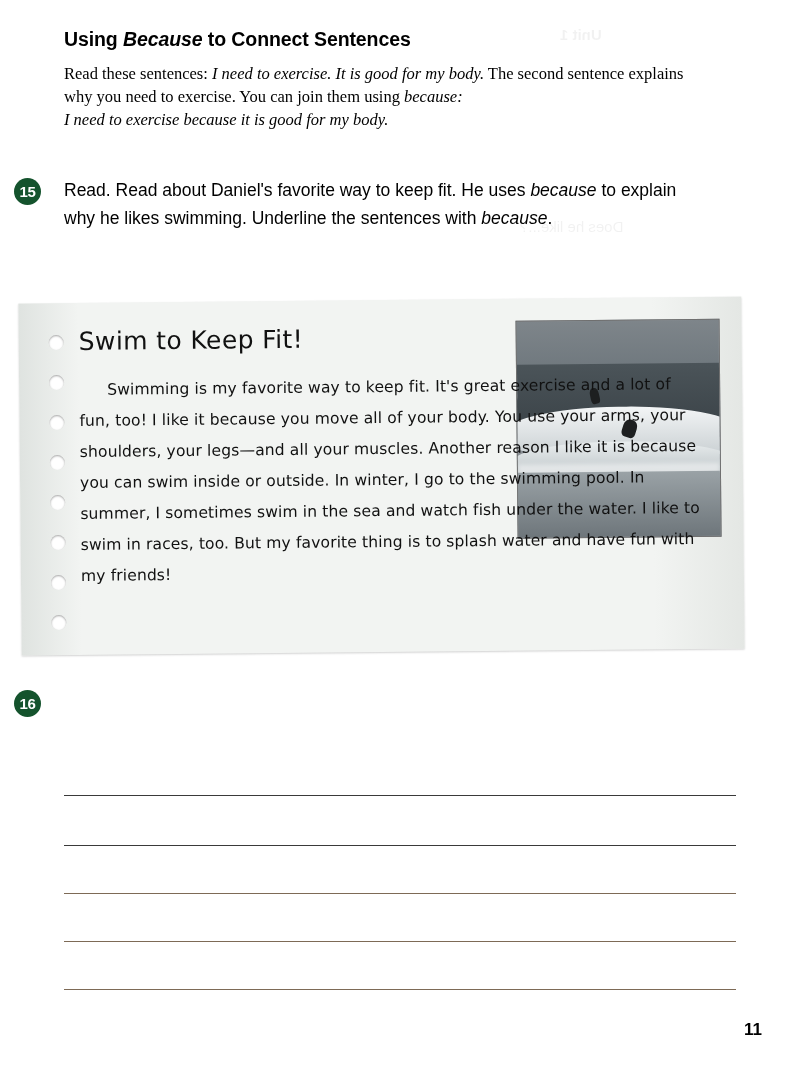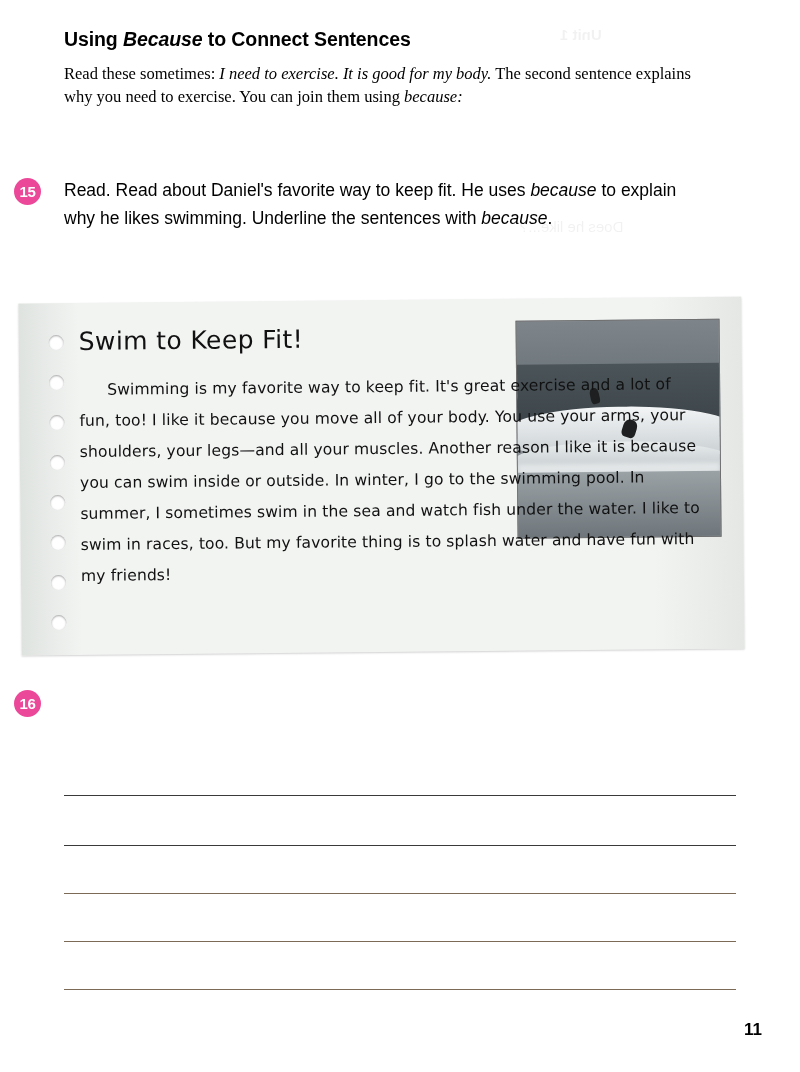--- a/index.html
+++ b/index.html
@@ -60,21 +60,21 @@
     line-height: 23px;
   }
   .intro i { font-style: italic; }
 
   
   .bullet {
     position: absolute;
     width: 27px;
     height: 27px;
     border-radius: 50%;
-    background: #ec4899;
+    background: #14532d;
     color: #fff;
     font-size: 15px;
     font-weight: bold;
     display: flex;
     align-items: center;
     justify-content: center;
     letter-spacing: -0.4px;
   }
   .task-text {
     position: absolute;
@@ -197,21 +197,22 @@
   <div class="bleed-t" style="left:236px; top:356px;">dance</div>
 </div>
 
 <div class="page">
 
   <div class="section-title">
     <span>Using </span><i>Because</i><span> to Connect Sentences</span>
   </div>
 
   <div class="intro">
-    <span>Read these sometimes: </span><i>I need to exercise. It is good for my body.</i><span> The second sentence explains why you need to exercise. You can join them using </span><i>because:</i><br>
+    <span>Read these sentences: </span><i>I need to exercise. It is good for my body.</i><span> The second sentence explains why you need to exercise. You can join them using </span><i>because:</i><br>
+    <i>I need to exercise because it is good for my body.</i>
   </div>
 
   <div class="bullet" id="task15-bullet">15</div>
   <div class="task-text" id="task15-text">
     <b>Read.</b><span> Read about Daniel's favorite way to keep fit. He uses </span><i>because</i><span> to explain why he likes swimming. Underline the sentences with </span><i>because</i><span>.</span>
   </div>
 
   <div class="note">
     <div class="note-inner">
       <div class="note-shade"></div>

